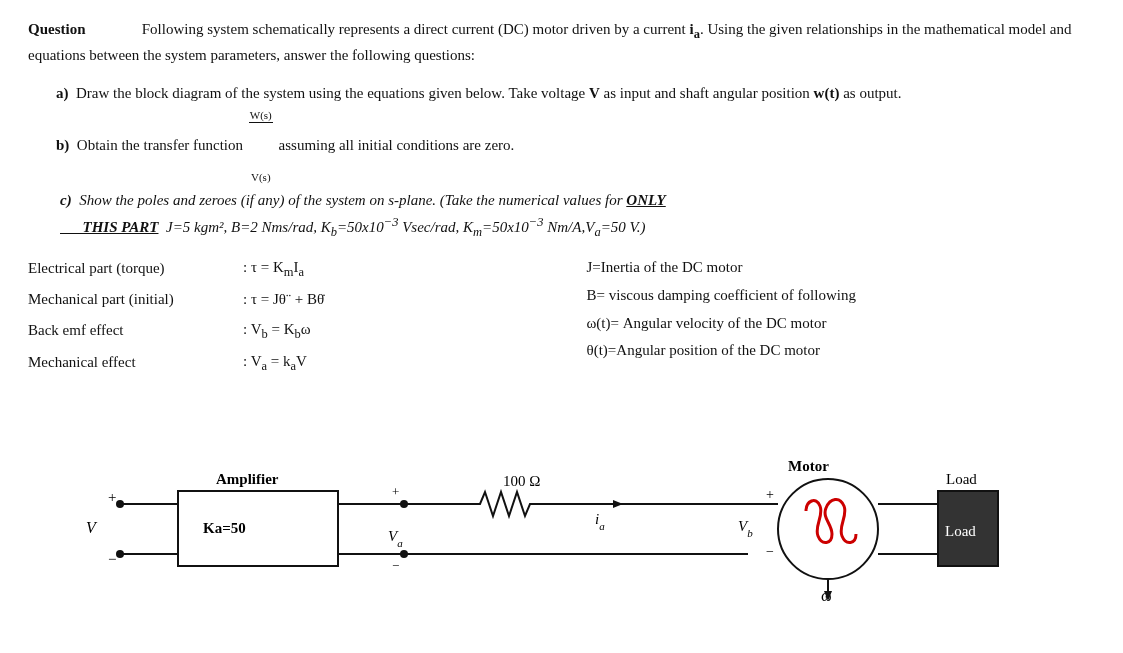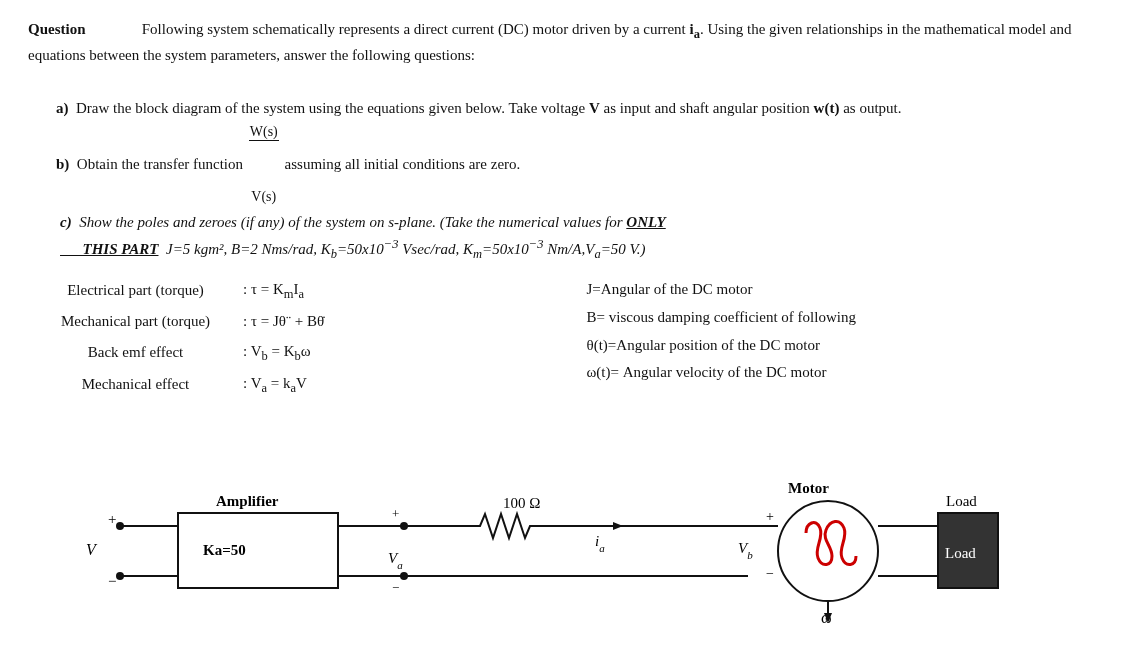--- a/index.html
+++ b/index.html
@@ -6,42 +6,42 @@
     body {
       background: #fff;
       font-family: "Times New Roman", Times, serif;
       font-size: 15px;
       color: #111;
       width: 1123px;
       min-height: 653px;
       padding: 18px 28px 18px 28px;
     }
     .question-block {
-      margin-bottom: 28px;
+      margin-bottom: 13px;
       line-height: 1.55;
     }
     .question-title {
       font-weight: bold;
     }
     .sub-item {
       margin-left: 28px;
       line-height: 1.6;
     }
     .sub-item-c {
       font-style: italic;
       margin-left: 32px;
       line-height: 1.6;
     }
     .fraction {
       display: inline-flex;
       flex-direction: column;
       align-items: center;
       vertical-align: middle;
       margin: 0 2px;
-      font-size: 14px;
+      font-size: 11px;
     }
     .fraction .num {
       border-bottom: 1px solid #111;
       padding: 0 1px;
       line-height: 1.2;
     }
     .fraction .den {
       padding: 0 1px;
       line-height: 1.2;
       margin-top: 48px;
@@ -53,21 +53,20 @@
     .equations-section {
       display: flex;
       flex-direction: row;
       margin-top: 12px;
       margin-bottom: 16px;
       gap: 30px;
     }
     .eq-left {
       flex: 1;
       line-height: 1.85;
-      text-align: center;
     }
     .eq-right {
       flex: 1;
       line-height: 1.85;
       padding-left: 20px;
     }
     .eq-row {
       display: flex;
       align-items: center;
       gap: 0px;
@@ -117,37 +116,37 @@
   <strong><em>c)</em></strong>&nbsp; Show the poles and zeroes (if any) of the system on s-plane. (Take the numerical values for <span class="underline-bold">ONLY<br>&nbsp;&nbsp;&nbsp;&nbsp;&nbsp;&nbsp;THIS PART</span>&nbsp; J=5 kgm², B=2 Nms/rad, K<sub>b</sub>=50x10<sup>−3</sup> Vsec/rad, K<sub>m</sub>=50x10<sup>−3</sup> Nm/A,V<sub>a</sub>=50 V.)
 </div>
 
 <div class="equations-section">
   <div class="eq-left">
     <div class="eq-row">
       <span class="eq-label">Electrical part (torque)</span>
       <span class="eq-formula">: τ = K<sub>m</sub>I<sub>a</sub></span>
     </div>
     <div class="eq-row">
-      <span class="eq-label">Mechanical part (torque)</span>
+      <span class="eq-label">Mechanical part (initial)</span>
       <span class="eq-formula">: τ = Jθ¨ + Bθ̇</span>
     </div>
     <div class="eq-row">
       <span class="eq-label">Back emf effect</span>
       <span class="eq-formula">: V<sub>b</sub> = K<sub>b</sub>ω</span>
     </div>
     <div class="eq-row">
       <span class="eq-label">Mechanical effect</span>
       <span class="eq-formula">: V<sub>a</sub> = k<sub>a</sub>V</span>
     </div>
   </div>
   <div class="eq-right">
-    <div>J=Angular of the DC motor</div>
+    <div>J=Inertia of the DC motor</div>
     <div>B= viscous damping coefficient of following</div>
+    <div>ω(t)= Angular velocity of the DC motor</div>
     <div>θ(t)=Angular position of the DC motor</div>
-    <div>ω(t)= Angular velocity of the DC motor</div>
   </div>
 </div>
 
 <div class="circuit-area">
   <svg width="1060" height="230" viewBox="0 0 1060 230">
 
     <circle cx="72" cy="108" r="4" fill="#111"></circle>
     <text x="60" y="106" font-size="15" font-family="Times New Roman">+</text>
 
     <circle cx="72" cy="158" r="4" fill="#111"></circle>

